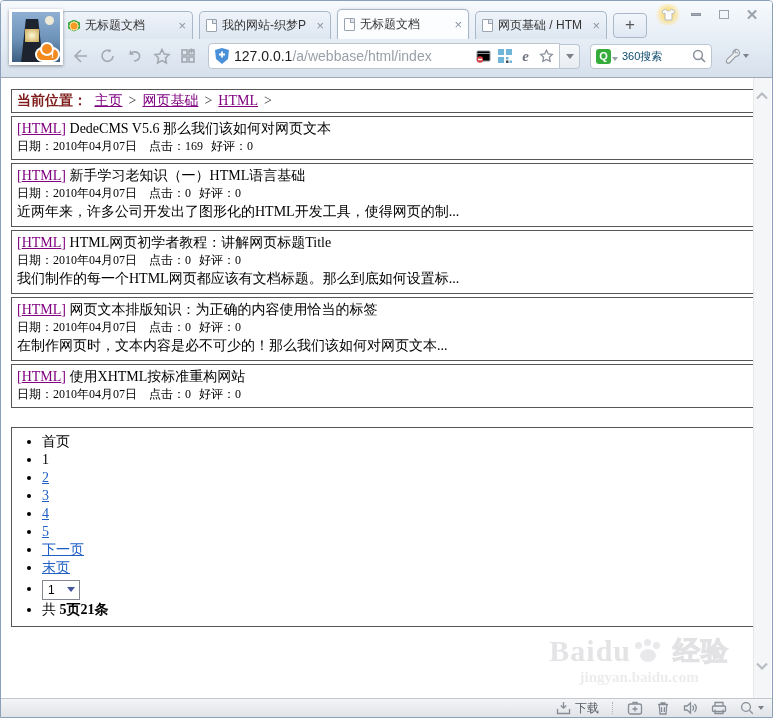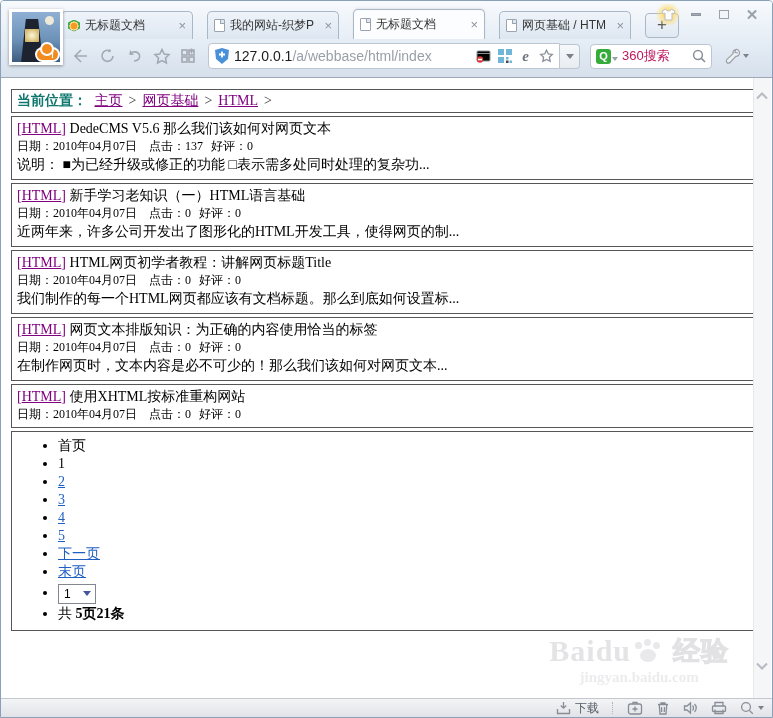--- a/index.html
+++ b/index.html
@@ -11,21 +11,21 @@
   .photo{position:absolute;left:8px;top:8px;width:48px;height:50px;background:#fff;padding:3px;box-shadow:0 1px 3px rgba(0,0,0,.4);z-index:9;}
   .photo-inner{width:100%;height:100%;position:relative;background:linear-gradient(#8fb0d4 0%,#6d92b8 55%,#3c5d80 100%);overflow:hidden;}
   .moon{position:absolute;top:4px;right:6px;width:9px;height:9px;border-radius:50%;background:#efe9d8;}
   .tower{position:absolute;left:9px;top:7px;width:22px;height:44px;background:#1d2430;clip-path:polygon(22% 0,78% 0,100% 100%,0 100%);}
   .lantern{position:absolute;left:13px;top:17px;width:14px;height:13px;background:radial-gradient(#fdf6d8,#caa84f);}
   .cloud{position:absolute;right:2px;bottom:2px;width:21px;height:11px;background:#f28a1e;border-radius:6px;box-shadow:0 0 0 2px #fff;}
   .cloud::before{content:"";position:absolute;left:5px;top:-5px;width:10px;height:10px;border-radius:50%;background:#f28a1e;box-shadow:0 0 0 2px #fff;}
   .cloud-mark{position:absolute;right:6px;bottom:2px;color:#fff;font-weight:bold;font-size:9px;z-index:1;}
 
   .tab-strip{position:absolute;left:60px;top:8px;display:flex;align-items:flex-end;height:30px;z-index:2;}
-  .tab{width:132px;height:28px;box-sizing:border-box;border:1px solid #a9b8c9;border-bottom:none;border-radius:5px 5px 0 0;background:linear-gradient(#eff4fa,#dde6f1);display:flex;align-items:center;padding:6px 6px;margin-right:14px;font-size:12px;color:#333;}
+  .tab{width:132px;height:28px;box-sizing:border-box;border:1px solid #a9b8c9;border-bottom:none;border-radius:5px 5px 0 0;background:linear-gradient(#eff4fa,#dde6f1);display:flex;align-items:center;padding:6px 6px;margin-right:6px;font-size:12px;color:#333;}
   .tab.active{background:#fcfdfe;height:30px;box-shadow:0 -1px 2px rgba(0,0,0,.08);}
   .tab-label{flex:1;white-space:nowrap;overflow:hidden;margin-left:5px;}
   .tab-close{color:#8a94a0;font-size:13px;margin-left:3px;cursor:default;}
   .fav-dede{flex:none;width:12px;height:12px;background:radial-gradient(circle at 50% 50%,#f59a23 0 38%,#ffd38a 42% 52%,#3fae49 56%);clip-path:polygon(50% 0,100% 25%,100% 75%,50% 100%,0 75%,0 25%);}
   .fav-page{flex:none;width:9px;height:11px;background:#fff;border:1px solid #9aa4b0;border-radius:1px;position:relative;}
   .fav-page::after{content:"";position:absolute;top:0;right:0;width:3px;height:3px;background:#dfe5ec;border-left:1px solid #9aa4b0;border-bottom:1px solid #9aa4b0;}
   .newtab{width:34px;height:25px;box-sizing:border-box;margin-bottom:1px;border:1px solid #a9b8c9;border-radius:4px;background:linear-gradient(#f2f6fb,#dfe8f2);text-align:center;line-height:22px;color:#555;font-size:17px;}
 
   .win-controls{position:absolute;right:6px;top:3px;display:flex;align-items:center;z-index:3;}
   .wc{width:28px;height:21px;display:flex;align-items:center;justify-content:center;color:#98a1ac;font-size:14px;}
@@ -42,38 +42,38 @@
   .url-host{color:#1c1c1c;}
   .url-path{color:#9aa0a8;}
   .url-icons{display:flex;align-items:center;gap:6px;}
   .mini-icon{display:flex;align-items:center;justify-content:center;width:15px;height:15px;color:#8a9099;}
   .ie-e{font-family:"Liberation Serif",serif;font-style:italic;font-weight:bold;font-size:15px;color:#6e757e;}
   .url-drop{width:20px;height:25px;box-sizing:border-box;border:1px solid #bcc6d2;border-left:none;border-radius:0 4px 4px 0;background:linear-gradient(#f6f8fa,#e8ecf1);display:flex;align-items:center;justify-content:center;}
   .caret{width:0;height:0;border-left:4px solid transparent;border-right:4px solid transparent;border-top:5px solid #7d828a;}
   .searchbox{display:flex;align-items:center;width:122px;height:25px;box-sizing:border-box;border:1px solid #bcc6d2;border-radius:4px;background:#fff;margin-left:10px;padding:0 5px;}
   .q-logo{width:15px;height:15px;border-radius:3px;background:#35ac3a;color:#fff;font-size:11px;font-weight:bold;text-align:center;line-height:15px;}
   .q-caret{width:0;height:0;border-left:3px solid transparent;border-right:3px solid transparent;border-top:4px solid #9aa0a8;margin:6px 0 0 1px;}
-  .search-text{flex:1;font-size:13px;color:#be185d;margin-left:4px;white-space:nowrap;}
+  .search-text{flex:1;font-size:11px;color:#0c4a6e;margin-left:4px;white-space:nowrap;}
   .wrench{display:flex;align-items:center;margin-left:12px;color:#9aa0a8;}
 
   
   .content{position:absolute;top:77px;left:1px;right:1px;bottom:19px;background:#fff;font-family:"Liberation Serif","DejaVu Serif",serif;}
   .box{margin:0 0 0 9px;width:746px;box-sizing:border-box;border:1px solid #565656;background:#fff;}
   .breadcrumb-box{margin-top:11px;height:24px;line-height:22px;padding-left:5px;font-size:14px;}
-  .crumb-label{font-weight:bold;color:#0f766e;}
+  .crumb-label{font-weight:bold;color:#7f1d1d;}
   .crumb-link{color:#800080;text-decoration:underline;margin:0 4px;cursor:pointer;}
   .crumb-sep{color:#333;margin:0 2px;}
   .article{margin-top:3px;padding:2px 5px 4px;}
   .a-title{font-size:14px;line-height:19px;color:#000;white-space:nowrap;overflow:hidden;}
   .a-tag{color:#800080;}
   .a-tag-link{color:#800080;text-decoration:underline;cursor:pointer;}
   .a-meta{font-size:12px;line-height:17px;color:#000;}
   .a-meta .gap{display:inline-block;width:12px;}
   .a-desc{font-size:14px;line-height:20px;color:#000;white-space:nowrap;overflow:hidden;}
-  .pagination-box{margin-top:3px;padding:5px 16px 7px;}
+  .pagination-box{margin-top:19px;padding:5px 0 7px;}
   .pagination-box ul{margin:0;padding:0 0 0 30px;font-size:14px;list-style:disc;}
   .pagination-box li{line-height:18px;color:#000;}
   .pagination-box li.select-row{line-height:24px;}
   .pagination-box a{color:#1f5fc4;text-decoration:underline;cursor:pointer;}
   .page-select{display:inline-flex;align-items:center;width:38px;height:20px;box-sizing:border-box;border:1px solid #828790;background:#fff;vertical-align:middle;}
   .sel-val{flex:1;font-size:12px;padding-left:5px;font-family:"Liberation Sans",sans-serif;}
   .sel-arrow{width:0;height:0;border-left:4px solid transparent;border-right:4px solid transparent;border-top:5px solid #44559b;margin-right:4px;}
   .page-total strong{font-weight:bold;}
 
   .scrolltrack{position:absolute;top:0;right:0;width:17px;height:100%;background:#f5f6f7;border-left:1px solid #e6e8ea;}
@@ -261,23 +261,22 @@
       <span class="crumb-label">当前位置：</span>
       <span><a class="crumb-link">主页</a><span class="crumb-sep">&gt;</span><a class="crumb-link">网页基础</a><span class="crumb-sep">&gt;</span><a class="crumb-link">HTML</a><span class="crumb-sep">&gt;</span></span>
     </div>
 
     <div>
   <div class="box article">
     <div class="a-title">
       <span class="a-tag"><span>[</span><a class="a-tag-link">HTML</a><span>] </span></span><span>DedeCMS V5.6 那么我们该如何对网页文本</span>
     </div>
     <div class="a-meta">
-      <span>日期：</span><span>2010年04月07日</span><span class="gap"></span><span>点击：</span><span>137</span><span class="gap" style="width:8px"></span><span>好评：</span><span>0</span>
-    </div>
-    <div class="a-desc">说明： ■为已经升级或修正的功能 □表示需多处同时处理的复杂功...</div>
+      <span>日期：</span><span>2010年04月07日</span><span class="gap"></span><span>点击：</span><span>169</span><span class="gap" style="width:8px"></span><span>好评：</span><span>0</span>
+    </div>
   </div>
 
   <div class="box article">
     <div class="a-title">
       <span class="a-tag"><span>[</span><a class="a-tag-link">HTML</a><span>] </span></span><span>新手学习老知识（一）HTML语言基础</span>
     </div>
     <div class="a-meta">
       <span>日期：</span><span>2010年04月07日</span><span class="gap"></span><span>点击：</span><span>0</span><span class="gap" style="width:8px"></span><span>好评：</span><span>0</span>
     </div>
     <div class="a-desc">近两年来，许多公司开发出了图形化的HTML开发工具，使得网页的制...</div>

